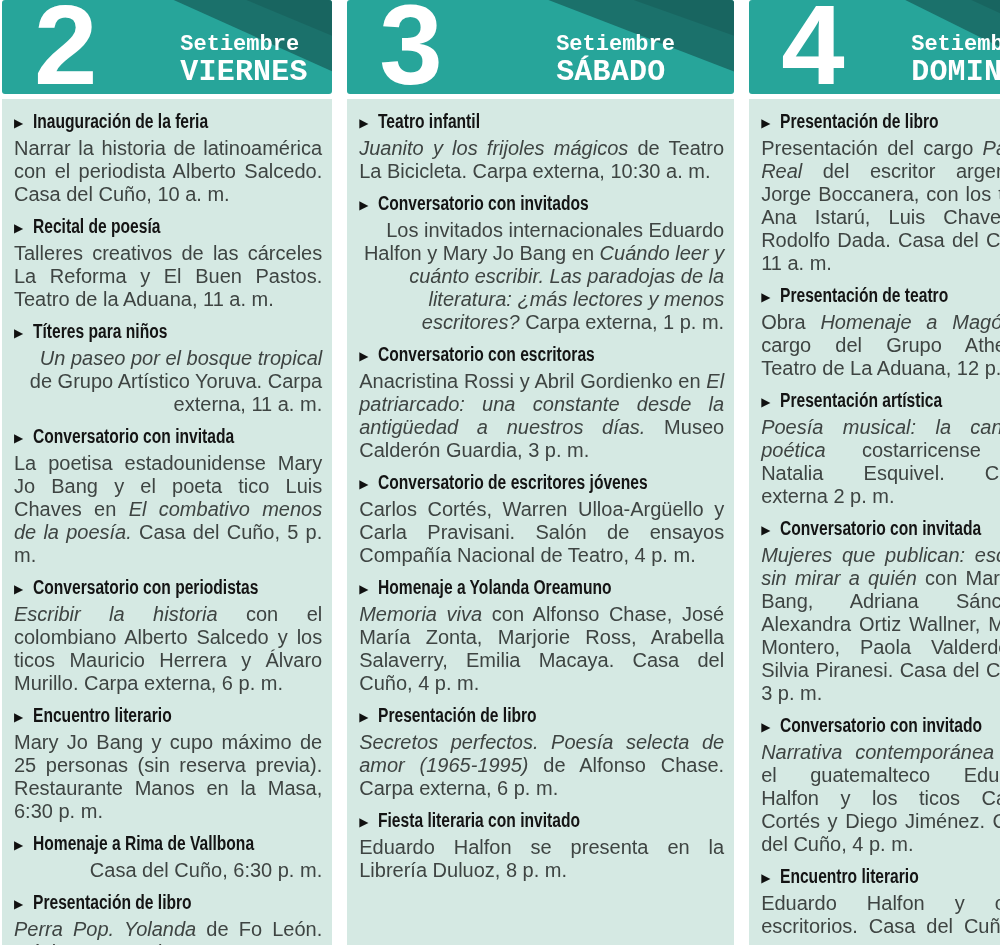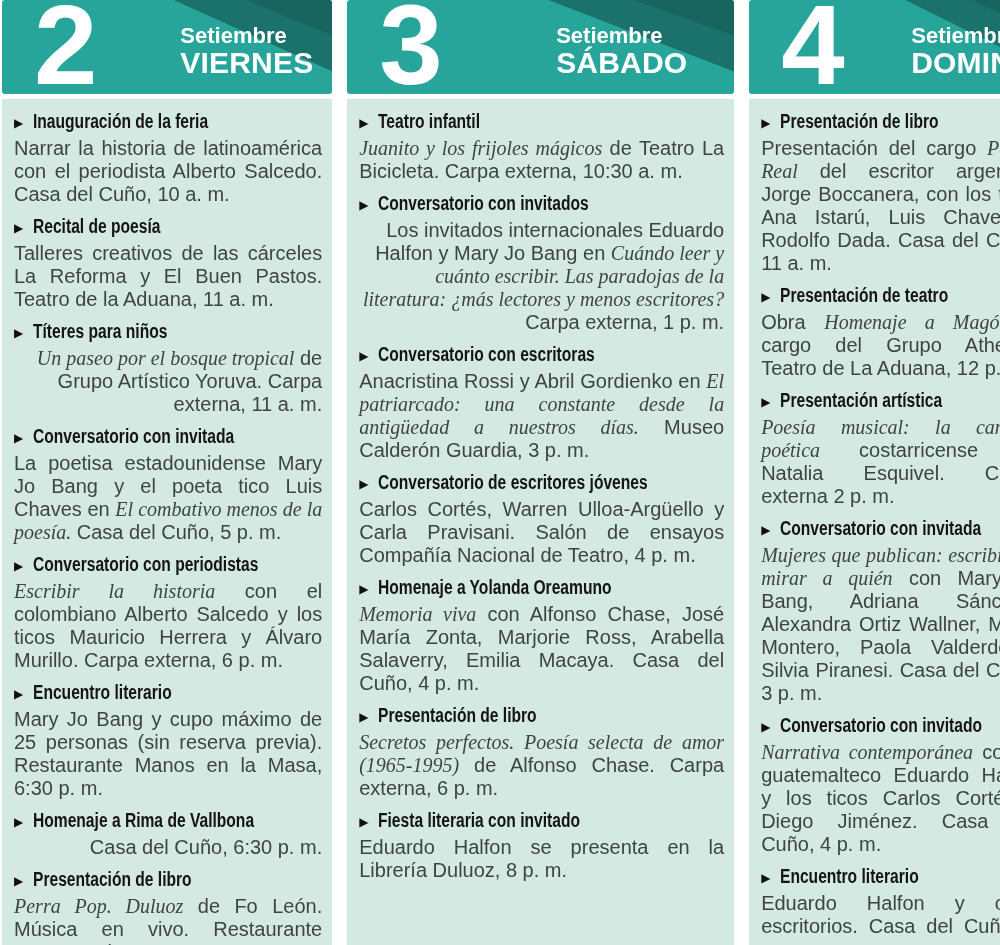--- a/index.html
+++ b/index.html
@@ -42,22 +42,23 @@
     left: 32px; top: 50%;
     transform: translateY(-52%);
     color: #ffffff;
     font-size: 114px;
     font-weight: 700;
     line-height: 1;
     letter-spacing: -2px;
   }
   .day-text {
     position: absolute;
-    left: 54%; top: 23px;
+    left: 54%; top: 32px;
     color: #ffffff;
+    font-family: Liberation Mono, monospace;
   }
   .month-label { font-size: 22px; font-weight: 700; line-height: 26px; }
   .day-name-label { font-size: 30px; font-weight: 700; line-height: 28px; letter-spacing: 0.2px; }
   .panel {
     flex: 1;
     background: var(--mint, #d5e9e3);
     padding: 10px 10px 0 12px;
     overflow: hidden;
   }
   .event + .event { margin-top: 8px; }
@@ -82,21 +83,21 @@
     transform-origin: 0 60%;
     letter-spacing: 0;
   }
   .event-description {
     font-size: 20px;
     line-height: 23px;
     color: #3e4442;
     text-align: justify;
   }
   .event-description.no-justify { text-align: right; }
-  .event-description i { font-style: italic; font-family: Liberation Serif, serif; }
+  .event-description i { font-style: italic; }
 </style>
 </head>
 <body style="--teal: #27a59a; --teal-dark: #1b716b; --mint: #d5e9e3;">
 
 <main class="board" id="board">
     <article class="column">
       <header class="day-header">
         <div class="corner-ribbon"></div>
         <div class="corner-ribbon-2"></div>
         <div class="day-number">2</div>
@@ -153,21 +154,21 @@
             <span class="triangle-bullet-icon">▶</span>
             <span class="event-title">Homenaje a Rima de Vallbona</span>
           </div>
           <p class="event-description no-justify"><span>Casa del Cuño, 6:30 p. m.</span></p>
         </div>
         <div class="event">
           <div class="event-head">
             <span class="triangle-bullet-icon">▶</span>
             <span class="event-title">Presentación de libro</span>
           </div>
-          <p class="event-description"><i>Perra Pop. Duluoz</i><span> de Fo León. Música en vivo. Restaurante Manos en la Masa, 7 p. m.</span></p>
+          <p class="event-description"><i>Perra Pop. Yolanda</i><span> de Fo León. Música en vivo. Restaurante Manos en la Masa, 7 p. m.</span></p>
         </div>
       </section>
     </article>
     <article class="column">
       <header class="day-header">
         <div class="corner-ribbon"></div>
         <div class="corner-ribbon-2"></div>
         <div class="day-number">3</div>
         <div class="day-text">
           <div class="month-label">Setiembre</div>

